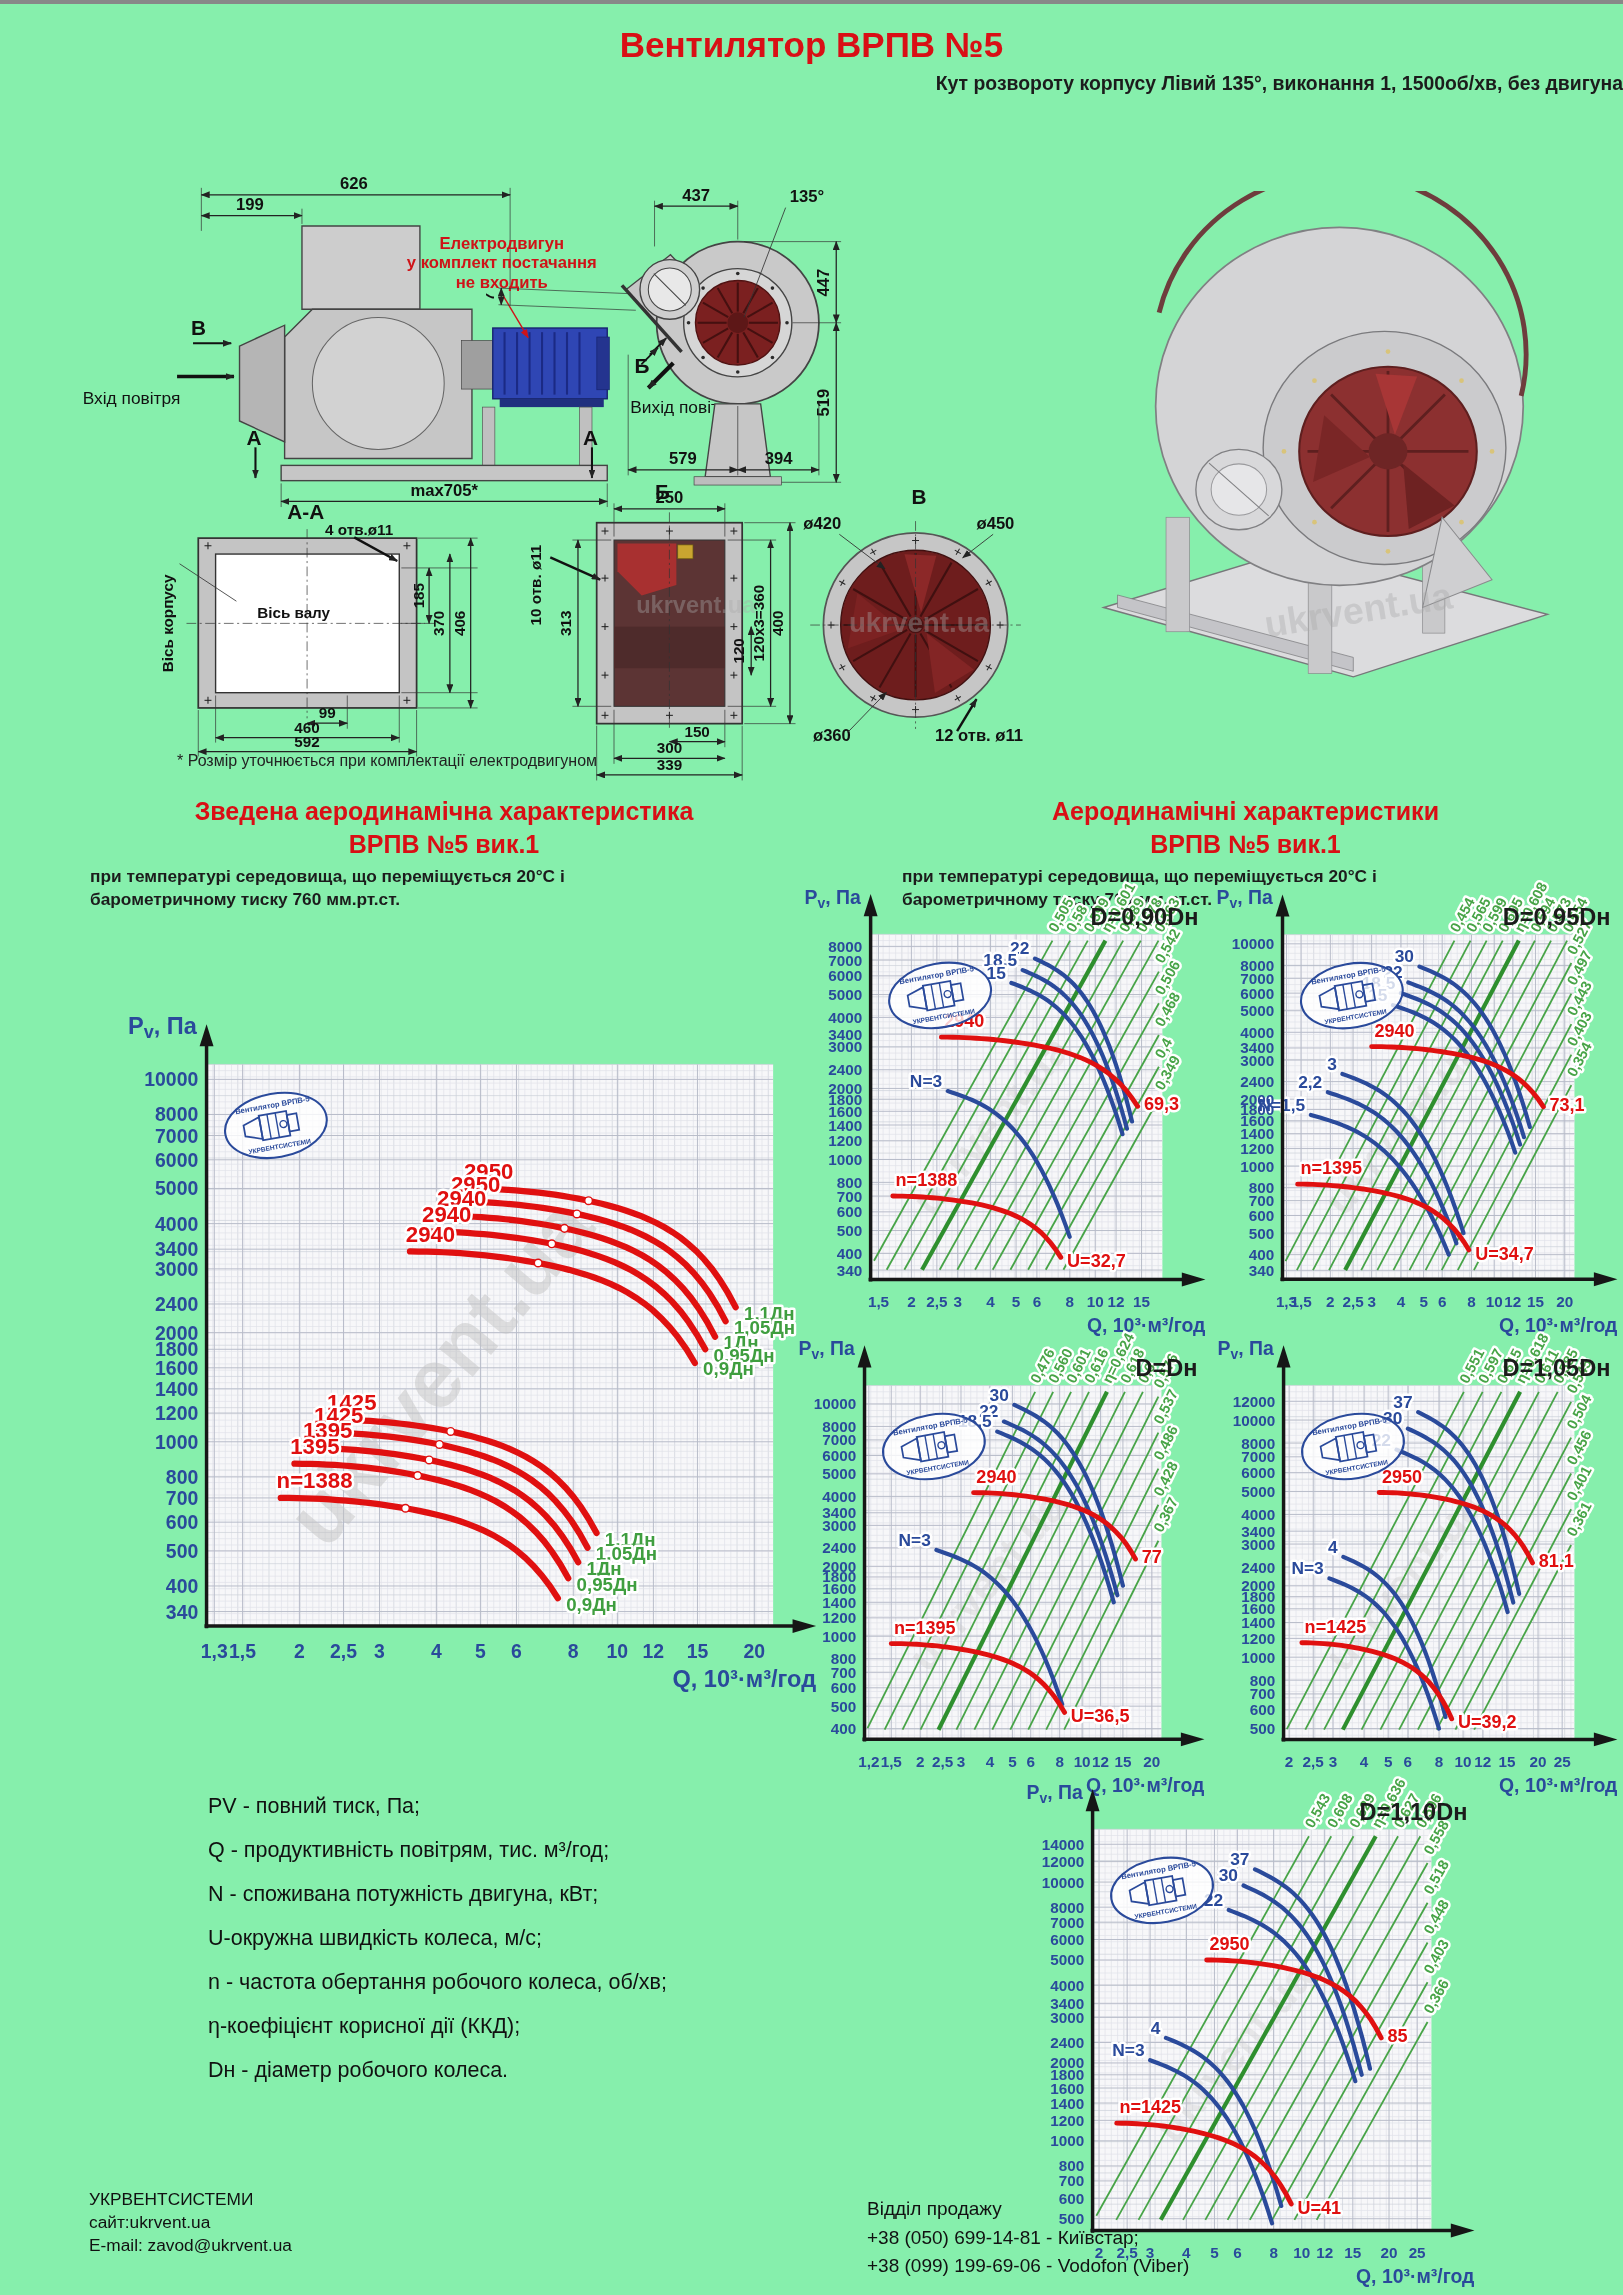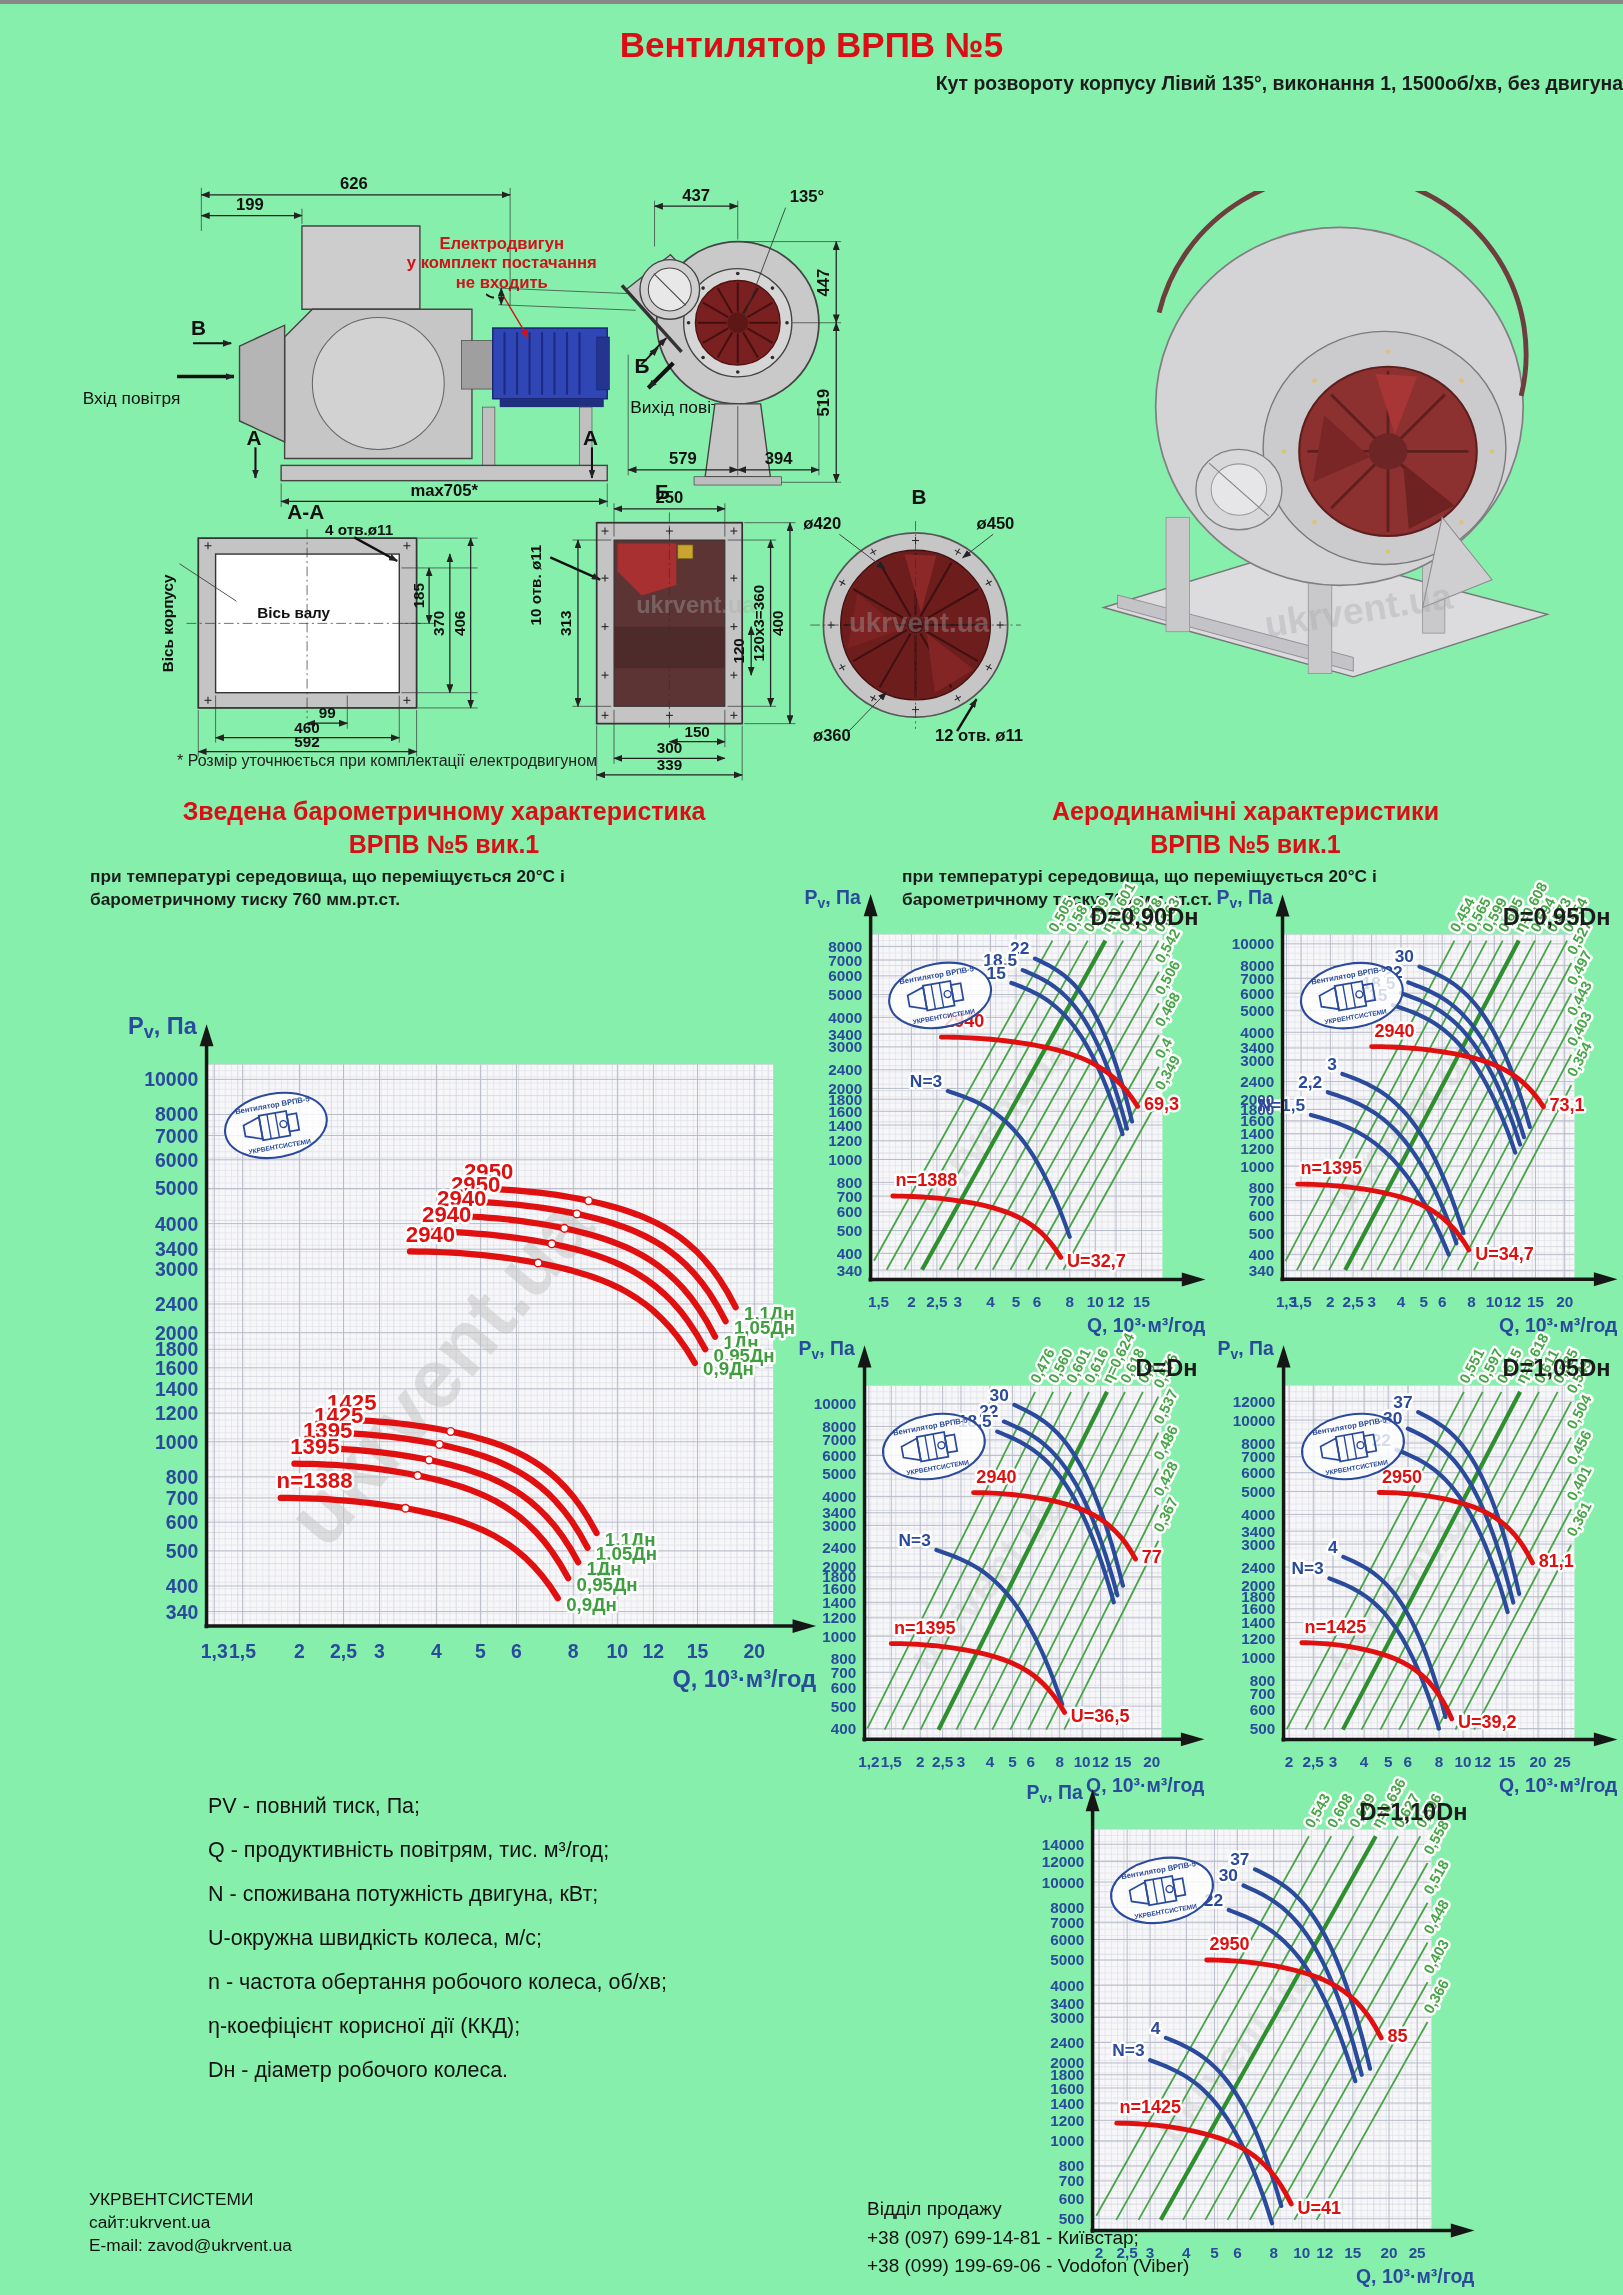--- a/index.html
+++ b/index.html
@@ -426,21 +426,21 @@
     <text x="92" y="372" class="dt">ø360</text>
     <line x1="142" y1="360" x2="198" y2="302" stroke="#333" stroke-width="1.3" marker-end="url(#vv-e)"></line>
     <text x="268" y="372" class="dt">12 отв. ø11</text>
     <line x1="300" y1="358" x2="328" y2="312" stroke="#111" stroke-width="3.5" marker-end="url(#vv-e)"></line>
     <text x="245" y="215" class="wm" font-size="40" text-anchor="middle">ukrvent.ua</text>
   </svg>
 
   <div class="abs footnote">* Розмір уточнюється при комплектації електродвигуном</div>
 
   <div class="abs" style="left:90px;top:791px;width:708px;">
-    <div class="sec-title"><span>Зведена барометричному характеристика</span><br>
+    <div class="sec-title"><span>Зведена аеродинамічна характеристика</span><br>
       <span>ВРПВ №5 вик.1</span></div>
     <div class="sec-sub"><span>при температурі середовища, що переміщується 20°С і</span><br>
       <span>барометричному тиску 760 мм.рт.ст.</span></div>
   </div>
   <div class="abs" style="left:902px;top:791px;width:687px;">
     <div class="sec-title"><span>Аеродинамічні характеристики</span><br>
       <span>ВРПВ №5 вик.1</span></div>
     <div class="sec-sub"><span>при температурі середовища, що переміщується 20°С і</span><br>
       <span>барометричному тиску 760 мм.рт.ст.</span></div>
   </div>
@@ -1948,18 +1948,18 @@
     <div>Dн - діаметр робочого колеса.</div>
   </div>
 
   <div class="abs foot-left">
     <div>УКРВЕНТСИСТЕМИ</div>
     <div>сайт:ukrvent.ua</div>
     <div>E-mail: zavod@ukrvent.ua</div>
   </div>
   <div class="abs foot-right">
     <div>Відділ продажу</div>
-    <div>+38 (097) 699-14-81 - Київстар;</div>
+    <div>+38 (050) 699-14-81 - Київстар;</div>
     <div>+38 (099) 199-69-06 - Vodofon (Viber)</div>
   </div>
 
 </div>
 
 
 </body></html>

